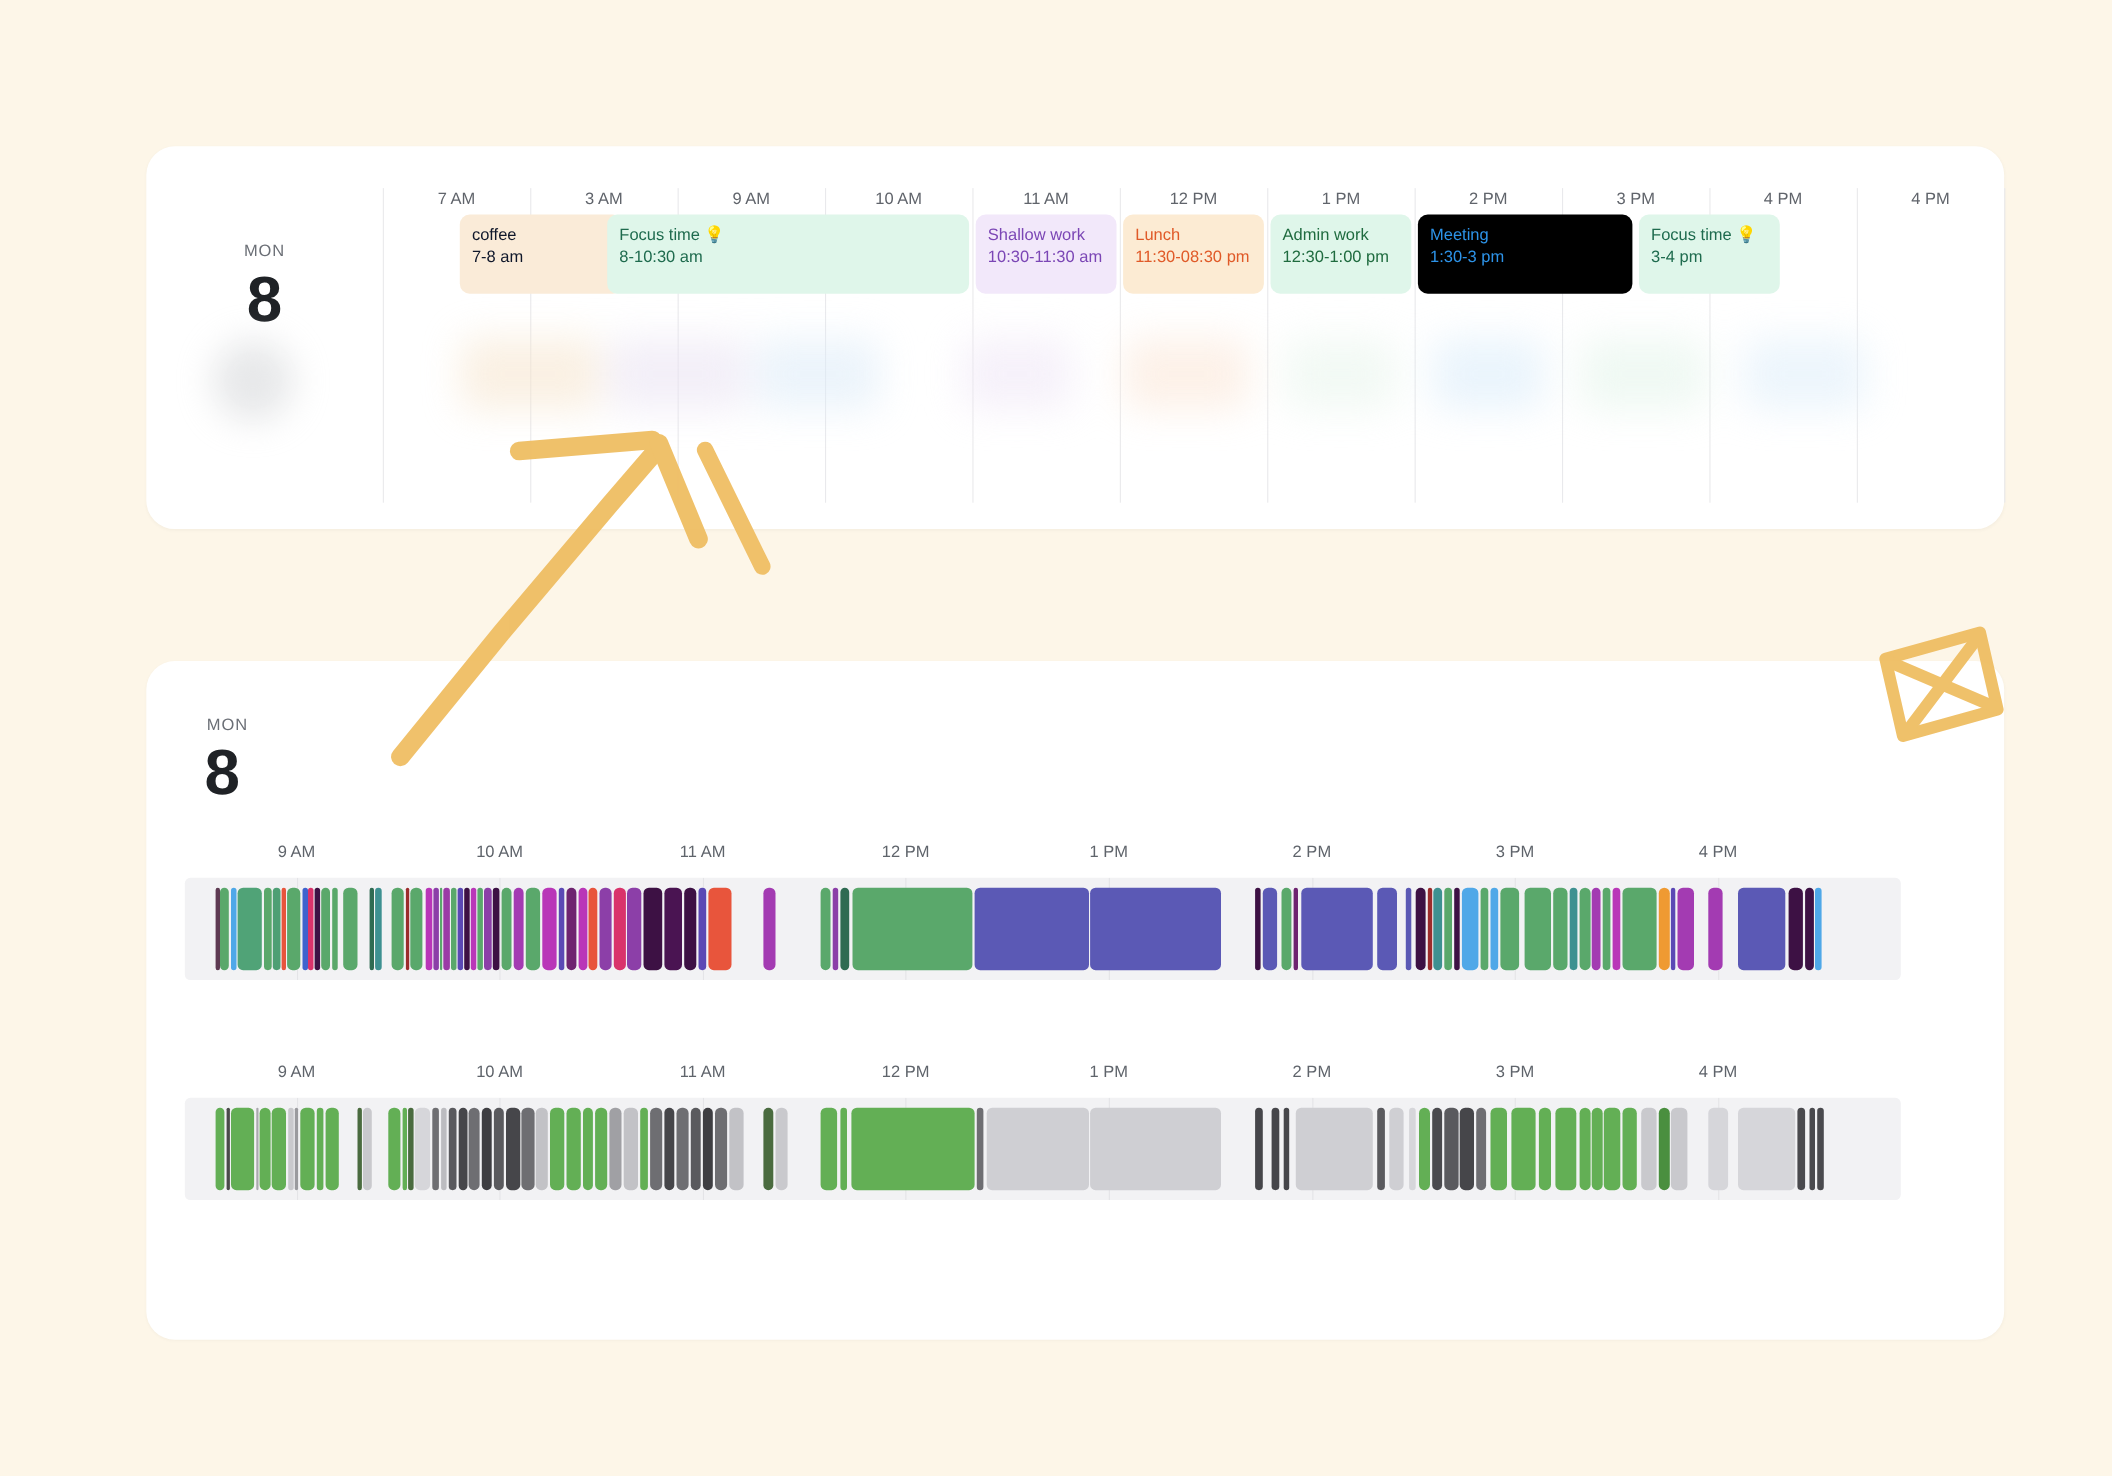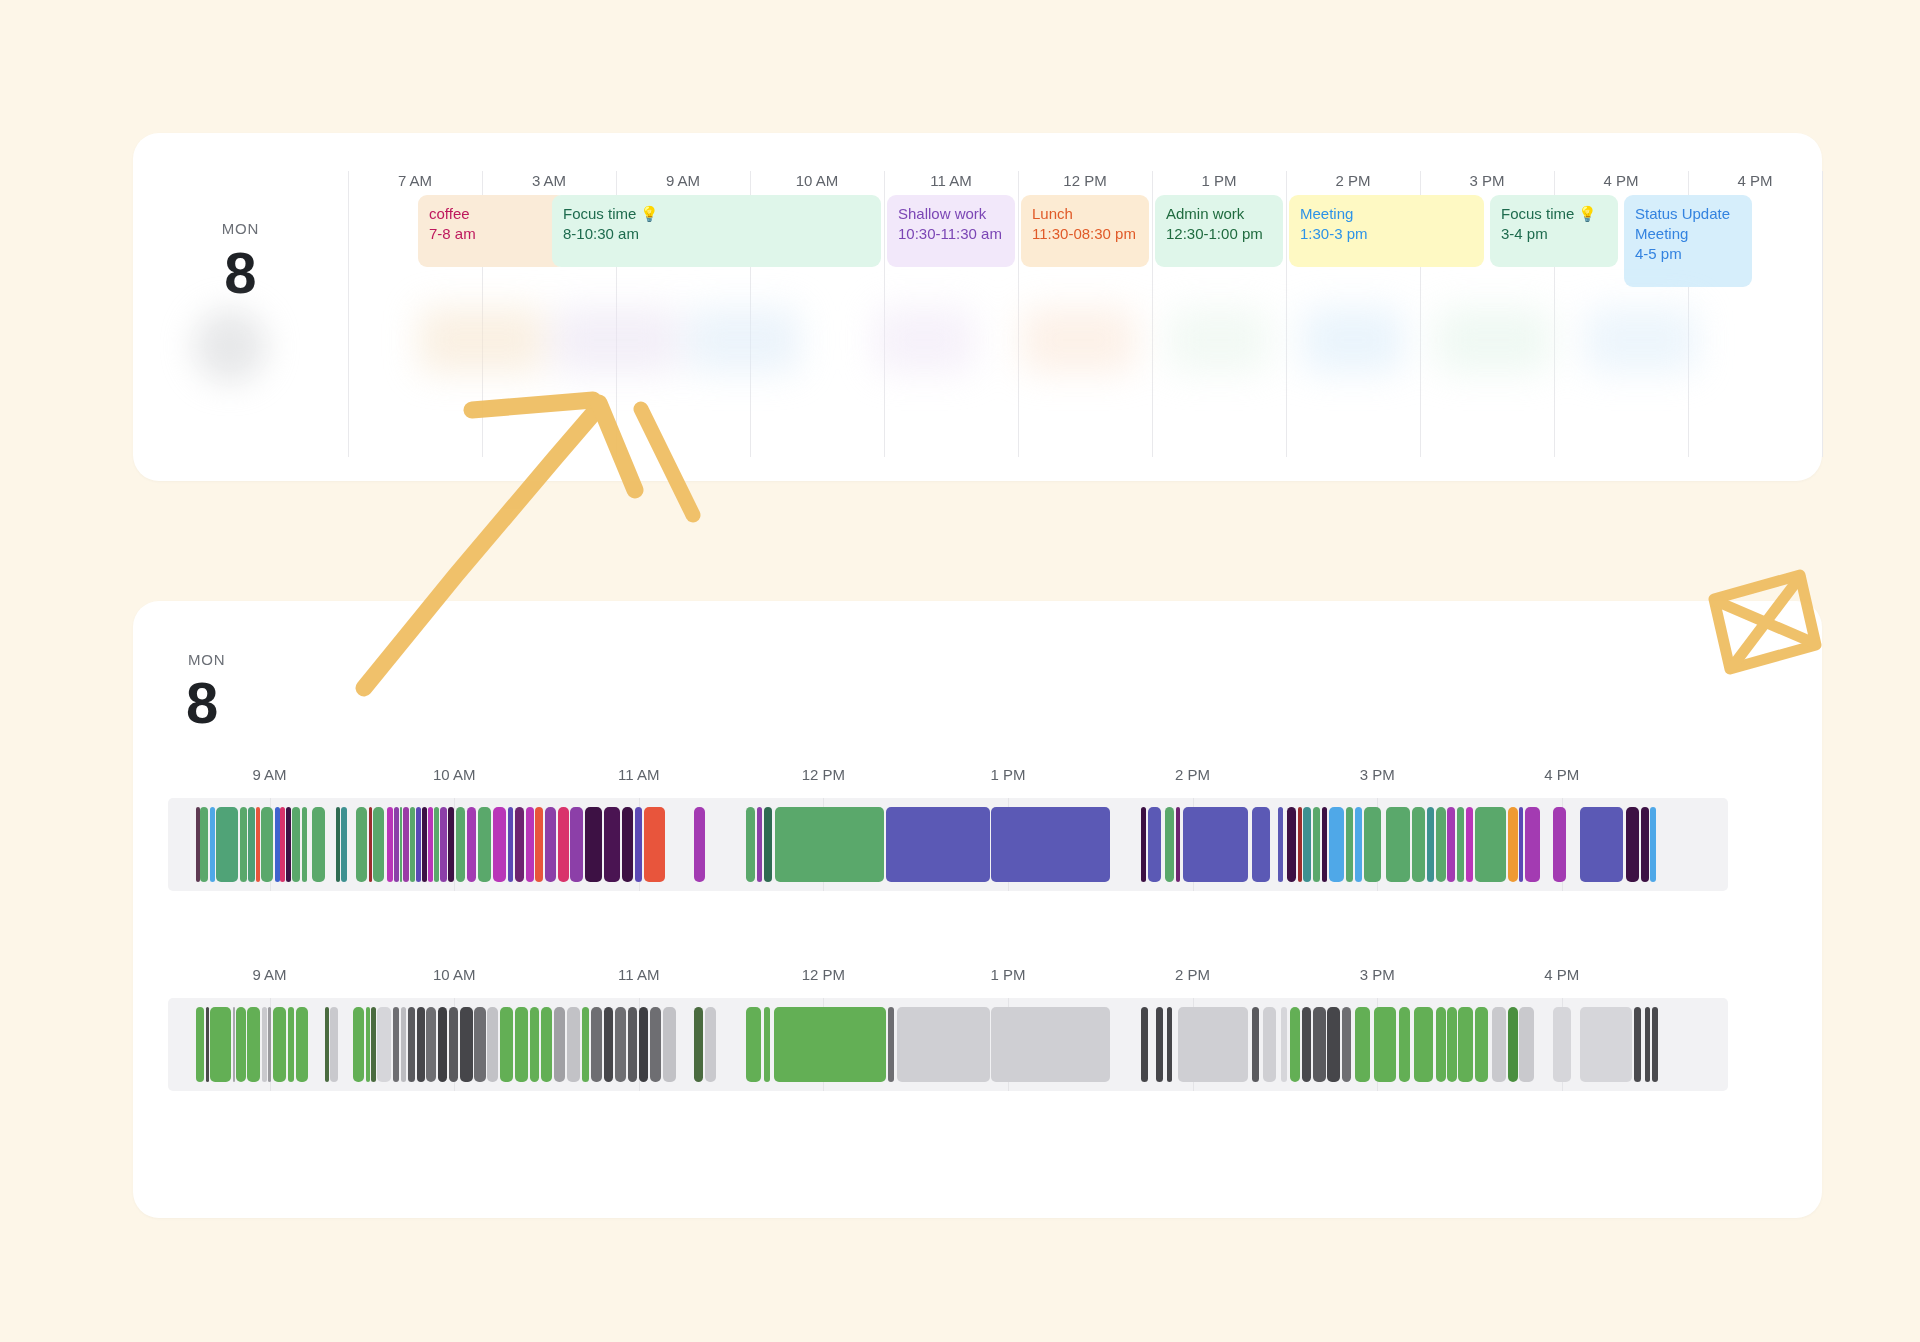--- a/index.html
+++ b/index.html
@@ -135,51 +135,47 @@
           <div class="cal-colline" style="left: 536px;"></div>
           <div class="cal-colline" style="left: 670px;"></div>
           <div class="cal-colline" style="left: 804px;"></div>
           <div class="cal-colline" style="left: 938px;"></div>
           <div class="cal-colline" style="left: 1072px;"></div>
           <div class="cal-colline" style="left: 1206px;"></div>
           <div class="cal-colline" style="left: 1340px;"></div>
           <div class="cal-colline" style="left: 1474px;"></div>
         </div>
       <div class="cal-eventrow" id="cal-events">
-          <div class="cal-event" style="left: 70px; width: 148px; background: rgb(250, 235, 216); color: #be185d;">
+          <div class="cal-event" style="left: 70px; width: 148px; background: rgb(250, 235, 216); color: #0f172a;">
             <span class="ttl">coffee</span>
             <span class="tm">7-8 am</span>
           </div>
           <div class="cal-event" style="left: 204px; width: 329px; background: rgb(223, 246, 234); color: rgb(30, 107, 78);">
             <span class="ttl">Focus time 💡</span>
             <span class="tm">8-10:30 am</span>
           </div>
           <div class="cal-event" style="left: 539px; width: 128px; background: rgb(242, 232, 250); color: rgb(123, 70, 181);">
             <span class="ttl">Shallow work</span>
             <span class="tm">10:30-11:30 am</span>
           </div>
           <div class="cal-event" style="left: 673px; width: 128px; background: rgb(252, 235, 211); color: rgb(224, 90, 40);">
             <span class="ttl">Lunch</span>
             <span class="tm">11:30-08:30 pm</span>
           </div>
           <div class="cal-event" style="left: 807px; width: 128px; background: rgb(223, 246, 234); color: rgb(31, 107, 63);">
             <span class="ttl">Admin work</span>
             <span class="tm">12:30-1:00 pm</span>
           </div>
-          <div class="cal-event" style="left: 941px; width: 195px; background: #fef9c3; color: rgb(45, 147, 232);">
+          <div class="cal-event" style="left: 941px; width: 195px; background: #000000; color: rgb(45, 147, 232);">
             <span class="ttl">Meeting</span>
             <span class="tm">1:30-3 pm</span>
           </div>
           <div class="cal-event" style="left: 1142px; width: 128px; background: rgb(223, 246, 234); color: rgb(30, 107, 78);">
             <span class="ttl">Focus time 💡</span>
             <span class="tm">3-4 pm</span>
-          </div>
-          <div class="cal-event tall" style="left: 1276px; width: 128px; background: rgb(214, 238, 251); color: rgb(51, 131, 224);">
-            <span class="ttl">Status Update Meeting</span>
-            <span class="tm">4-5 pm</span>
           </div>
         </div>
       <div class="ghost-row" id="cal-ghosts">
           <div class="ghost" style="left: 71px; width: 126px; background: rgb(246, 228, 204);"></div>
           <div class="ghost" style="left: 205px; width: 126px; background: rgb(233, 226, 242);"></div>
           <div class="ghost" style="left: 339px; width: 112.6px; background: rgb(220, 235, 248);"></div>
           <div class="ghost" style="left: 526.6px; width: 99.2px; background: rgb(239, 230, 246);"></div>
           <div class="ghost" style="left: 674px; width: 112.6px; background: rgb(251, 230, 214);"></div>
           <div class="ghost" style="left: 821.4px; width: 99.2px; background: rgb(232, 245, 236);"></div>
           <div class="ghost" style="left: 955.4px; width: 99.2px; background: rgb(217, 236, 250);"></div>

